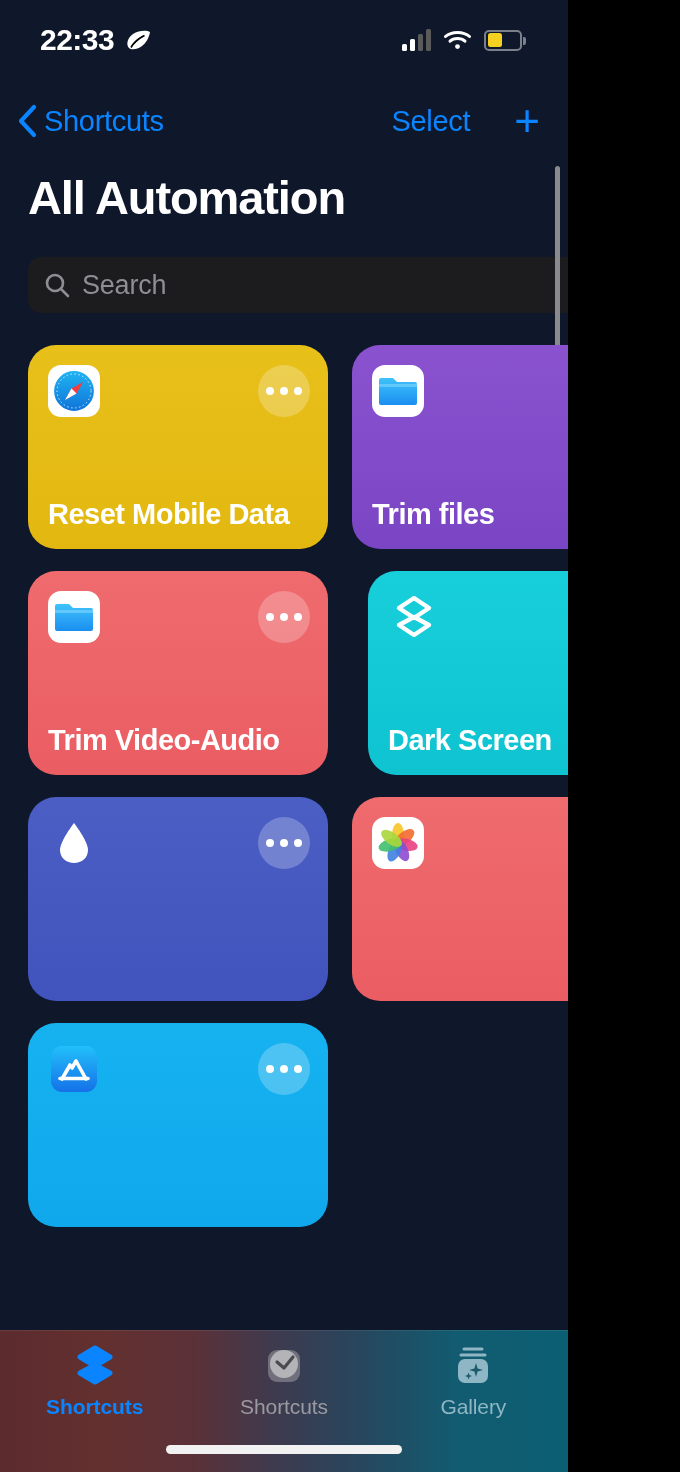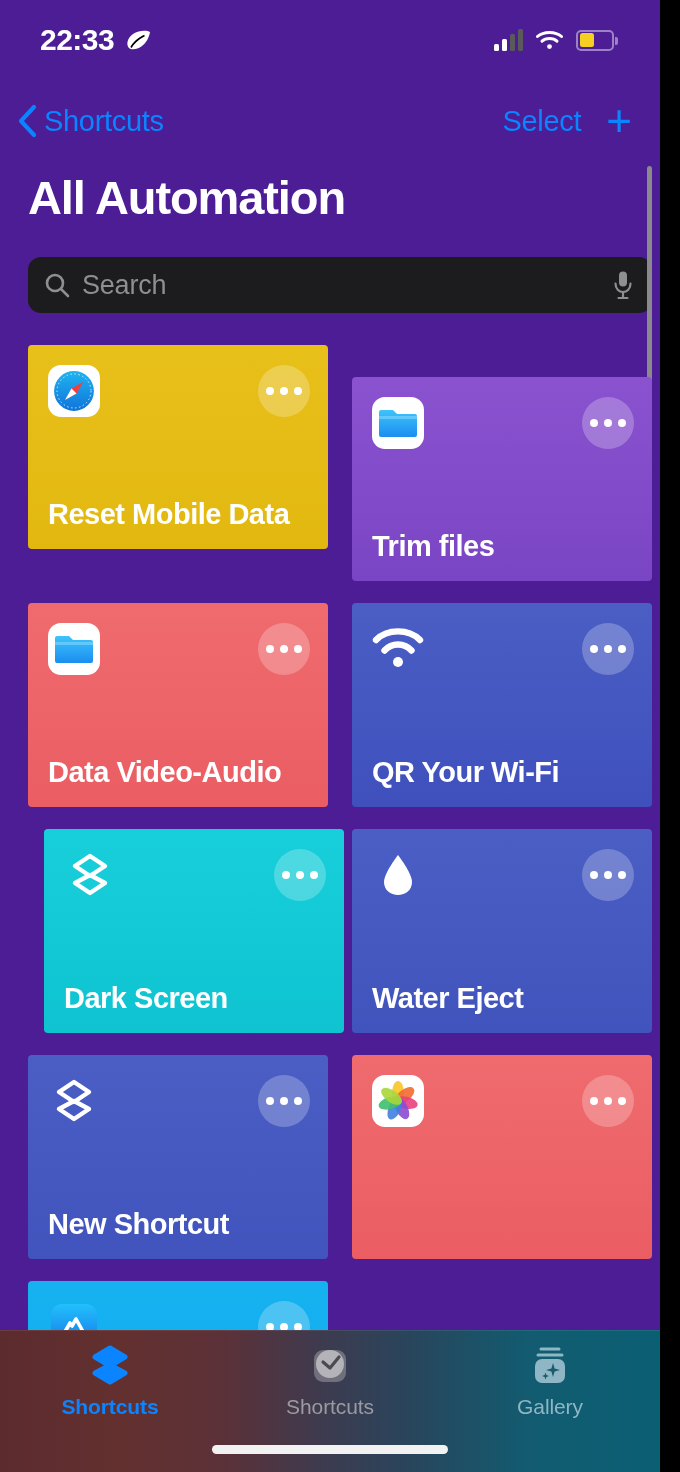--- a/index.html
+++ b/index.html
@@ -2,21 +2,21 @@
 <html><head>
 <meta charset="utf-8">
 <style>
   * { margin:0; padding:0; box-sizing:border-box; }
   html, body {
     width:680px; height:1472px;
     background:#000;
     font-family:"Liberation Sans", sans-serif;
     overflow:hidden;
   }
-  .phone { position:relative; width:660px; height:1472px; background:#4c1d95; overflow:hidden; }
+  .phone { position:relative; width:568px; height:1472px; background:#0f172a; overflow:hidden; }
 
   
   .statusbar {
     position:absolute; top:0; left:0; right:0; height:80px;
     display:flex; align-items:center; justify-content:space-between;
     padding:0 42px 0 40px;
   }
   .sb-left { display:flex; align-items:center; gap:11px; }
   .sb-time { color:#fff; font-size:30px; font-weight:bold; letter-spacing:-0.5px; }
   .leaf-icon { width:26px; height:20px; position:relative; }
@@ -45,21 +45,21 @@
 
   
   .navbar {
     position:absolute; top:95px; left:0; right:0; height:52px;
     display:flex; align-items:center; justify-content:space-between;
     padding:0 28px 0 16px;
   }
   .nav-back { display:flex; align-items:center; gap:6px; cursor:pointer; }
   .chev-left { width:22px; height:34px; }
   .nav-back-label { color:#0a84ff; font-size:29px; letter-spacing:-0.3px; }
-  .nav-right { display:flex; align-items:center; gap:25px; }
+  .nav-right { display:flex; align-items:center; gap:44px; }
   .nav-select { color:#0a84ff; font-size:29px; letter-spacing:-0.3px; cursor:pointer; }
   .nav-plus { color:#0a84ff; font-size:44px; line-height:34px; font-weight:300; cursor:pointer; }
 
   
   .large-title {
     position:absolute; top:170px; left:28px;
     color:#fff; font-size:47px; font-weight:bold; letter-spacing:-1.1px;
   }
 
   
@@ -78,21 +78,21 @@
     background:#8a8a8e; border-radius:3px;
   }
 
   
   .grid {
     position:absolute; top:345px; left:28px; width:624px;
     display:grid; grid-template-columns:300px 300px; gap:22px 24px;
   }
   .card {
     position:relative; width:300px; height:204px;
-    border-radius:4px; overflow:hidden;
+    border-radius:28px; overflow:hidden;
   }
   .card-icon { position:absolute; left:20px; top:20px; width:52px; height:52px; }
   .card-title {
     position:absolute; left:20px; bottom:18px; right:20px;
     color:#fff; font-size:29px; font-weight:bold; letter-spacing:-0.5px;
     white-space:nowrap; overflow:hidden; text-overflow:ellipsis;
   }
   .ellipsis-btn {
     position:absolute; right:18px; top:20px; width:52px; height:52px;
     border-radius:50%; background:rgba(255,255,255,0.24);
@@ -224,21 +224,21 @@
             </svg>
           </span>
         </div>
         <div class="ellipsis-btn">
           <span></span>
           <span></span>
           <span></span>
         </div>
         <div class="card-title">Reset Mobile Data</div>
       </div>
-      <div class="card" style="background: linear-gradient(rgb(138, 82, 207), rgb(122, 69, 196)); margin-top: 32px;">
+      <div class="card" style="background: linear-gradient(rgb(138, 82, 207), rgb(122, 69, 196));">
         <div class="card-icon">
           <span class="app-tile">
             <svg class="glyph" viewBox="0 0 52 52" width="52" height="52">
               <defs>
                 <linearGradient id="flg" x1="0" y1="0" x2="0" y2="1">
                   <stop offset="0" stop-color="#3fc3fb"></stop>
                   <stop offset="1" stop-color="#1a8ef0"></stop>
                 </linearGradient>
               </defs>
               <path d="M7 16 L7 38 A2 2 0 0 0 9 40 L43 40 A2 2 0 0 0 45 38 L45 19 A2 2 0 0 0 43 17 L25 17 L21 13 L9 13 A2 2 0 0 0 7 15 Z" fill="url(#flg)"></path>
@@ -266,34 +266,21 @@
               <path d="M7 16 L7 38 A2 2 0 0 0 9 40 L43 40 A2 2 0 0 0 45 38 L45 19 A2 2 0 0 0 43 17 L25 17 L21 13 L9 13 A2 2 0 0 0 7 15 Z" fill="url(#flg)"></path>
               <path d="M7 19 L45 19 L45 22 L7 22 Z" fill="#8fdcfd" opacity="0.5"></path>
             </svg>
           </span>
         </div>
         <div class="ellipsis-btn">
           <span></span>
           <span></span>
           <span></span>
         </div>
-        <div class="card-title">Data Video-Audio</div>
-      </div>
-      <div class="card" style="background: linear-gradient(rgb(74, 94, 196), rgb(63, 80, 189));">
-        <div class="card-icon"><span><svg class="glyph" viewBox="0 0 52 52" width="52" height="52">
-              <path d="M4 17 C15 5.5 37 5.5 48 17" stroke="#fff" stroke-width="6.4" fill="none" stroke-linecap="round"></path>
-              <path d="M12.5 27.5 C20 19.5 32 19.5 39.5 27.5" stroke="#fff" stroke-width="6.4" fill="none" stroke-linecap="round"></path>
-              <circle cx="26" cy="39" r="5" fill="#fff"></circle>
-            </svg></span></div>
-        <div class="ellipsis-btn">
-          <span></span>
-          <span></span>
-          <span></span>
-        </div>
-        <div class="card-title">QR Your Wi-Fi</div>
+        <div class="card-title">Trim Video-Audio</div>
       </div>
       <div class="card" style="background: linear-gradient(rgb(23, 207, 218), rgb(15, 195, 209)); margin-left: 16px;">
         <div class="card-icon"><span><svg class="glyph" viewBox="0 0 52 52" width="52" height="52">
               <path d="M26 7 L41 17 L26 27 L11 17 Z" fill="none" stroke="#fff" stroke-width="4.4" stroke-linejoin="round"></path>
               <path d="M26 26 L41 34 L26 44 L11 34 Z" fill="none" stroke="#fff" stroke-width="4.4" stroke-linejoin="round"></path>
             </svg></span></div>
         <div class="ellipsis-btn">
           <span></span>
           <span></span>
           <span></span>
@@ -302,33 +289,20 @@
       </div>
       <div class="card" style="background: linear-gradient(rgb(74, 94, 196), rgb(65, 84, 189));">
         <div class="card-icon"><span><svg class="glyph" viewBox="0 0 52 52" width="52" height="52">
               <path d="M26 6 C26 6 12 24 12 33 C12 41 18.5 46 26 46 C33.5 46 40 41 40 33 C40 24 26 6 26 6 Z" fill="#fff"></path>
             </svg></span></div>
         <div class="ellipsis-btn">
           <span></span>
           <span></span>
           <span></span>
         </div>
-        <div class="card-title">Water Eject</div>
-      </div>
-      <div class="card" style="background: linear-gradient(rgb(74, 94, 196), rgb(65, 84, 189));">
-        <div class="card-icon"><span><svg class="glyph" viewBox="0 0 52 52" width="52" height="52">
-              <path d="M26 7 L41 17 L26 27 L11 17 Z" fill="none" stroke="#fff" stroke-width="4.4" stroke-linejoin="round"></path>
-              <path d="M26 26 L41 34 L26 44 L11 34 Z" fill="none" stroke="#fff" stroke-width="4.4" stroke-linejoin="round"></path>
-            </svg></span></div>
-        <div class="ellipsis-btn">
-          <span></span>
-          <span></span>
-          <span></span>
-        </div>
-        <div class="card-title">New Shortcut</div>
       </div>
       <div class="card" style="background: linear-gradient(rgb(239, 107, 110), rgb(234, 93, 99));">
         <div class="card-icon">
           <span class="app-tile">
             <svg class="glyph" viewBox="0 0 52 52" width="52" height="52">
               <g transform="translate(26,26)">
                 <ellipse rx="6" ry="12" cx="0" cy="-8" fill="#f8c62e" opacity="0.92"></ellipse>
                 <ellipse rx="6" ry="12" cx="0" cy="-8" fill="#f26b2e" opacity="0.9" transform="rotate(51)"></ellipse>
                 <ellipse rx="6" ry="12" cx="0" cy="-8" fill="#e9407f" opacity="0.9" transform="rotate(102)"></ellipse>
                 <ellipse rx="6" ry="12" cx="0" cy="-8" fill="#8b4bd0" opacity="0.9" transform="rotate(153)"></ellipse>

